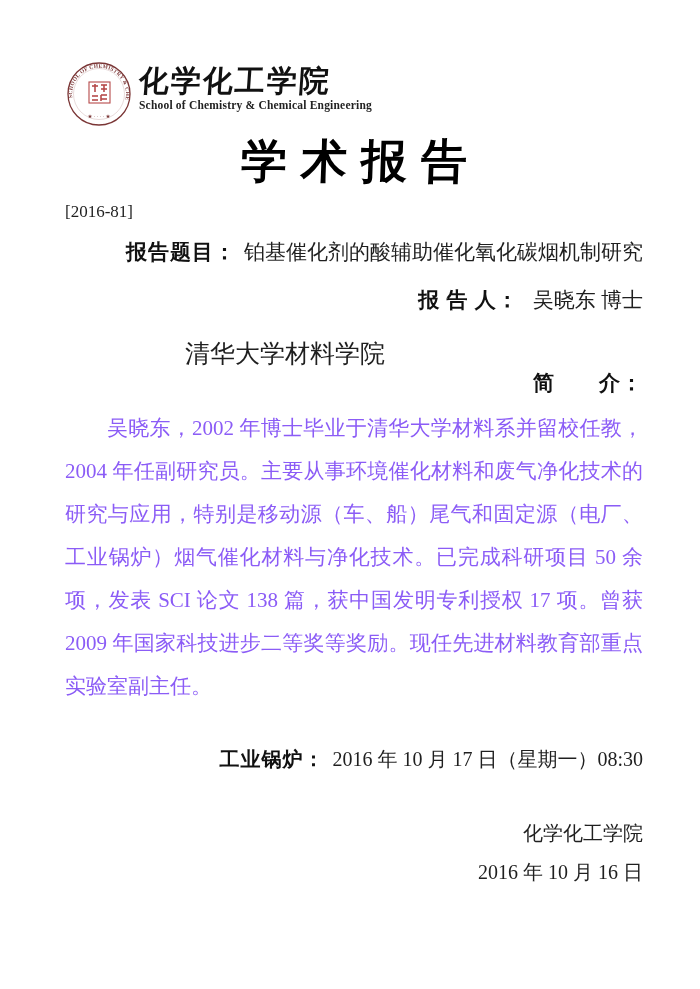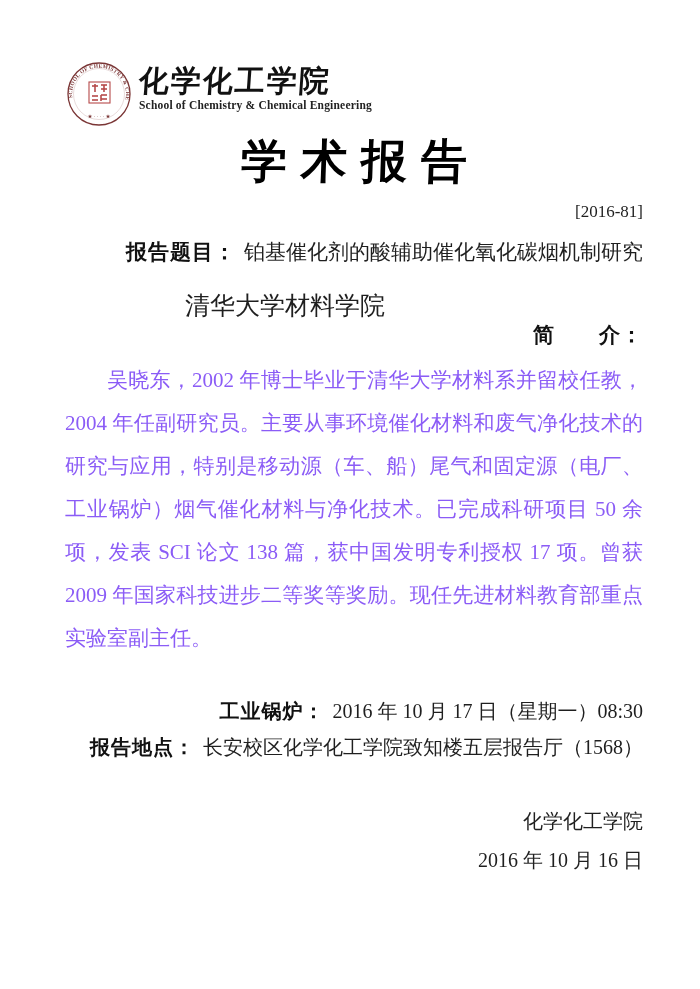--- a/index.html
+++ b/index.html
@@ -50,21 +50,21 @@
     font-size: 46px;
     font-weight: 900;
     color: #000;
     letter-spacing: 14px;
     padding-left: 14px;
     line-height: 1.2;
     transform: skewX(-2deg);
   }
   .doc-number {
     margin-top: 13px;
-    text-align: right;
+    text-align: left;
     font-size: 17px;
     color: #1f1f1f;
   }
 
   
   .field-row { font-size: 21px; line-height: 30px; text-align: right; }
   .row-topic   { margin-top: 15px; }
   .row-speaker { margin-top: 18px; }
   .row-time    { margin-top: 36px; font-size: 20px; }
   .row-venue   { margin-top: 6px;  font-size: 20px; }
@@ -137,35 +137,35 @@
     </div>
   </div>
 
   <div class="doc-title">学术报告</div>
   <div class="doc-number">[2016-81]</div>
 
   <div class="field-row row-topic">
     <span class="field-label">报告题目：</span><span class="field-value">铂基催化剂的酸辅助催化氧化碳烟机制研究</span>
   </div>
 
+  <div class="field-row row-speaker">
+    <span class="field-label">报 告 人：</span><span class="field-value">吴晓东 博士</span>
+  </div>
 
   <div class="affiliation">清华大学材料学院</div>
 
   <div class="field-row row-bio-label">
     <span class="field-label">简　　介：</span>
   </div>
 
   <div class="bio-paragraph">吴晓东，2002 年博士毕业于清华大学材料系并留校任教，2004 年任副研究员。主要从事环境催化材料和废气净化技术的研究与应用，特别是移动源（车、船）尾气和固定源（电厂、工业锅炉）烟气催化材料与净化技术。已完成科研项目 50 余项，发表 SCI 论文 138 篇，获中国发明专利授权 17 项。曾获 2009 年国家科技进步二等奖等奖励。现任先进材料教育部重点实验室副主任。</div>
 
   <div class="field-row row-time">
     <span class="field-label">工业锅炉：</span><span class="field-value">2016 年 10 月 17 日（星期一）08:30</span>
   </div>
 
-  <div class="field-row row-venue">
-    <span class="field-label">报告地点：</span><span class="field-value">长安校区化学化工学院致知楼五层报告厅（1568）</span>
-  </div>
 
   <div class="footer-block">
     <div>化学化工学院</div>
     <div>2016 年 10 月 16 日</div>
   </div>
 
 </div>
 
 </body></html>

